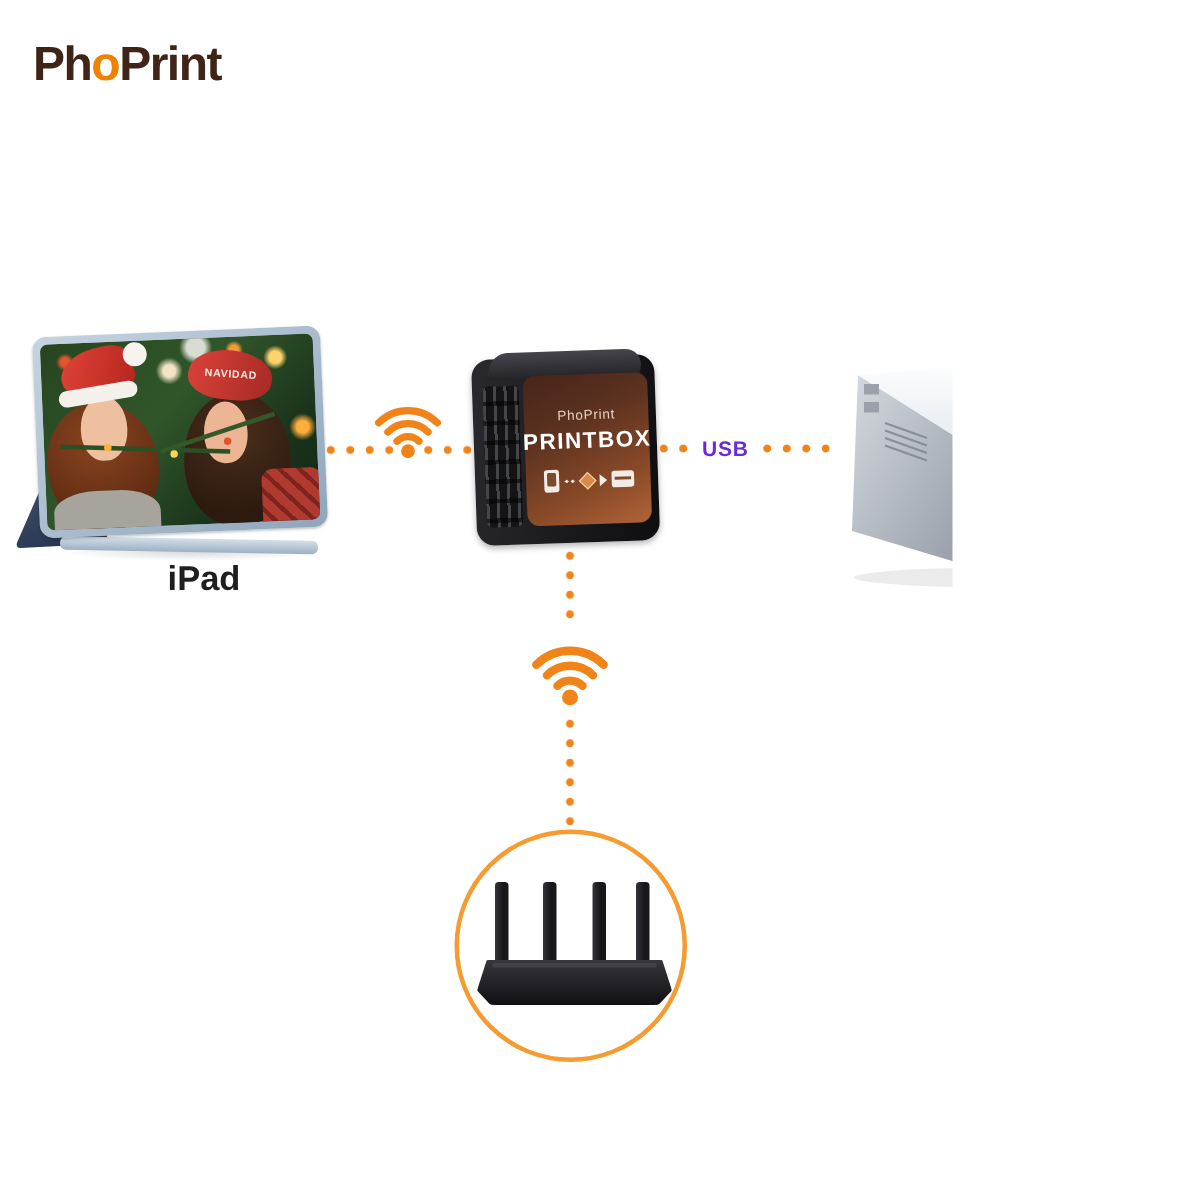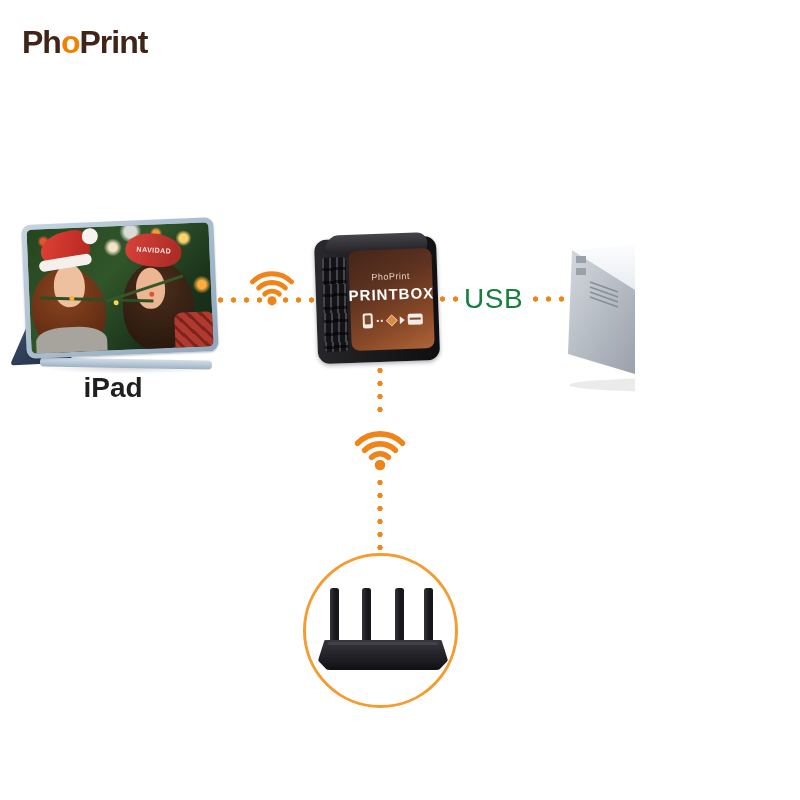--- a/index.html
+++ b/index.html
@@ -21,21 +21,21 @@
   .dots-v{position:absolute;width:6px;
     background-image:radial-gradient(circle,#f08418 2.4px,rgba(240,132,24,0) 2.9px);
     background-size:6px 13px;background-repeat:repeat-y;}
   .wifi{position:absolute;}
 
   
   .usb-row{position:absolute;left:436px;top:287px;width:134px;height:24px;
            display:flex;align-items:center;gap:6px;}
   .usb-row .seg{height:6px;background-image:radial-gradient(circle,#f08418 2.4px,rgba(240,132,24,0) 2.9px);
                 background-size:13px 6px;background-repeat:repeat-x;}
-  .usb-label{font-size:28px;font-weight:400;color:#15803d;letter-spacing:.5px;}
+  .usb-label{font-size:14px;font-weight:700;color:#6d28d9;letter-spacing:.5px;}
 
   
   .ipad-group{position:absolute;left:14px;top:216px;width:208px;height:152px;}
   .ipad-stand-back{position:absolute;left:6px;top:104px;width:58px;height:44px;
      background:linear-gradient(150deg,#3c4d68,#22314b);transform:skewX(-26deg) rotate(-3deg);
      border-radius:4px;}
   .ipad-stand-base{position:absolute;left:26px;bottom:0px;width:172px;height:9px;
      background:linear-gradient(180deg,#d4dfe9,#9db1c3);border-radius:4px;transform:rotate(1deg);}
   .ipad-shadow{position:absolute;left:26px;bottom:-6px;width:176px;height:12px;
      background:radial-gradient(ellipse at center,rgba(40,50,60,.18),rgba(0,0,0,0) 70%);}
@@ -152,21 +152,21 @@
         </div>
         <div class="sleeve-right"></div>
         <div class="garland-1"></div>
         <div class="garland-2"></div>
         <div class="light-dot" style="left:22%;top:55%;background:#ffb13b;"></div>
         <div class="light-dot" style="left:46%;top:60%;background:#ffd34d;"></div>
         <div class="light-dot" style="left:66%;top:54%;background:#e2522f;"></div>
       </div>
     </div>
   </div>
-  <div class="device-label" style="left:38px;top:372px;width:150px;font-size:28px;">iPad</div>
+  <div class="device-label" style="left:61px;top:372px;width:150px;font-size:23px;">iPad</div>
 
   <div class="dots-h" style="left:214px;top:297px;width:104px;"></div>
   <svg class="wifi" style="left:243px;top:260px;" width="58" height="46" viewBox="0 0 100 80">
     <g fill="none" stroke="#f08418" stroke-width="8.5" stroke-linecap="round">
       <path d="M16,38 A48,48 0 0 1 84,38"></path>
       <path d="M26.7,48.7 A33,33 0 0 1 73.3,48.7"></path>
       <path d="M37.3,59.3 A18,18 0 0 1 62.7,59.3"></path>
     </g>
     <circle cx="50" cy="71" r="8" fill="#f08418"></circle>
   </svg>

